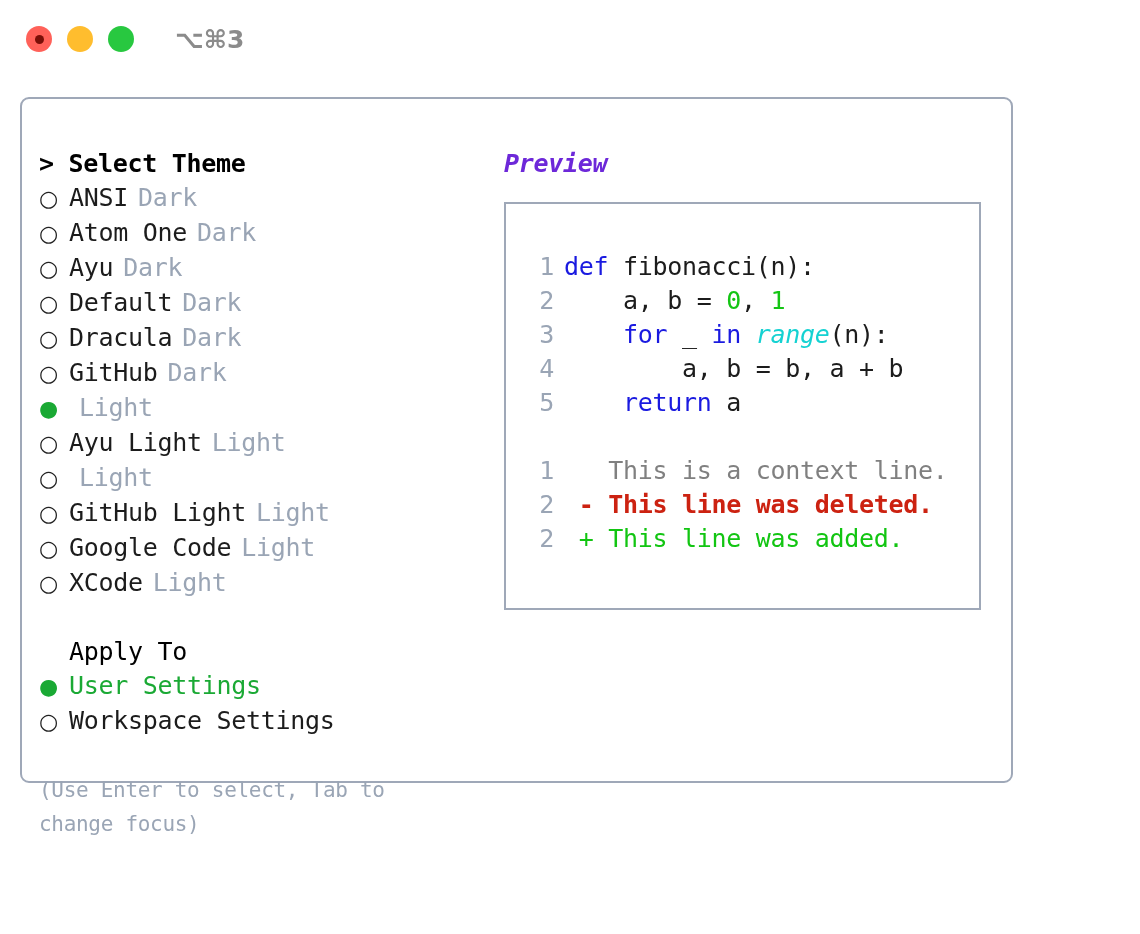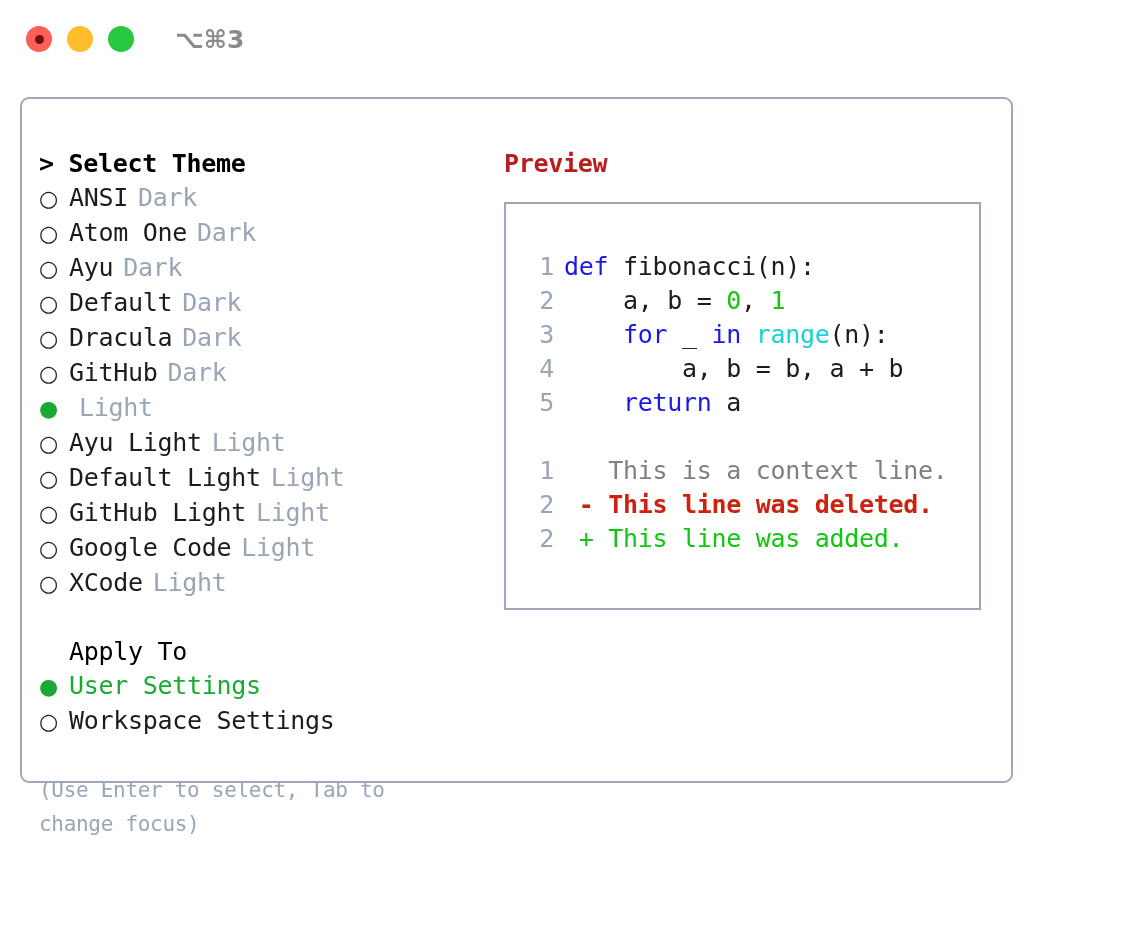--- a/index.html
+++ b/index.html
@@ -120,23 +120,24 @@
     line-height: 34px;
     color: #9aa5b5;
     width: 420px;
     letter-spacing: -0.3px;
   }
 
   
   #preview-title {
     font-size: 25px;
     font-weight: bold;
-    color: #b91c1c;
-    line-height: 34px;
-    letter-spacing: -0.3px;
+    color: #6d28d9;
+    line-height: 34px;
+    letter-spacing: -0.3px;
+    font-style: italic;
   }
   #preview-box {
     margin-top: 21px;
     width: 477px;
     height: 408px;
     border: 2px solid #9fa8b8;
     box-sizing: border-box;
     background: #ffffff;
     padding: 46px 0 0 18px;
   }
@@ -149,21 +150,21 @@
   }
   .lineno {
     width: 30px;
     flex: none;
     color: #9aa5b5;
     text-align: right;
     margin-right: 10px;
   }
   .code-blank { height: 34px; }
   .tok-kw   { color: #1a1ae0; }
-  .tok-fn   { color: #15d2d2; }
+  .tok-fn   { color: #15d2d2; font-style: italic; }
   .tok-num  { color: #14c514; }
   .tok-plain{ color: #1c1c1c; }
   .tok-ctx  { color: #808080; }
   .tok-del  { color: #cc2211; font-weight: bold; }
   .tok-add  { color: #12c512; }
 </style>
 </head>
 <body>
 
 <div id="titlebar">
@@ -182,21 +183,21 @@
       <div class="section-title">&gt; Select Theme</div>
       <div id="theme-list">
           <div class="list-row"><span class="marker">○</span><span class="row-label">ANSI</span><span class="row-kind">Dark</span></div>
           <div class="list-row"><span class="marker">○</span><span class="row-label">Atom One</span><span class="row-kind">Dark</span></div>
           <div class="list-row"><span class="marker">○</span><span class="row-label">Ayu</span><span class="row-kind">Dark</span></div>
           <div class="list-row"><span class="marker">○</span><span class="row-label">Default</span><span class="row-kind">Dark</span></div>
           <div class="list-row"><span class="marker">○</span><span class="row-label">Dracula</span><span class="row-kind">Dark</span></div>
           <div class="list-row"><span class="marker">○</span><span class="row-label">GitHub</span><span class="row-kind">Dark</span></div>
           <div class="list-row"><span class="marker selected">●</span><span class="row-kind">Light</span></div>
           <div class="list-row"><span class="marker">○</span><span class="row-label">Ayu Light</span><span class="row-kind">Light</span></div>
-          <div class="list-row"><span class="marker">○</span><span class="row-label">Default Light</span><span class="row-kind">Light</span></div>
+          <div class="list-row"><span class="marker">○</span><span class="row-kind">Light</span></div>
           <div class="list-row"><span class="marker">○</span><span class="row-label">GitHub Light</span><span class="row-kind">Light</span></div>
           <div class="list-row"><span class="marker">○</span><span class="row-label">Google Code</span><span class="row-kind">Light</span></div>
           <div class="list-row"><span class="marker">○</span><span class="row-label">XCode</span><span class="row-kind">Light</span></div>
         </div>
 
       <div class="spacer-row"></div>
 
       <div id="apply-title">Apply To</div>
       <div id="apply-list">
           <div class="list-row"><span class="marker selected">●</span><span class="row-label sel">User Settings</span></div>

